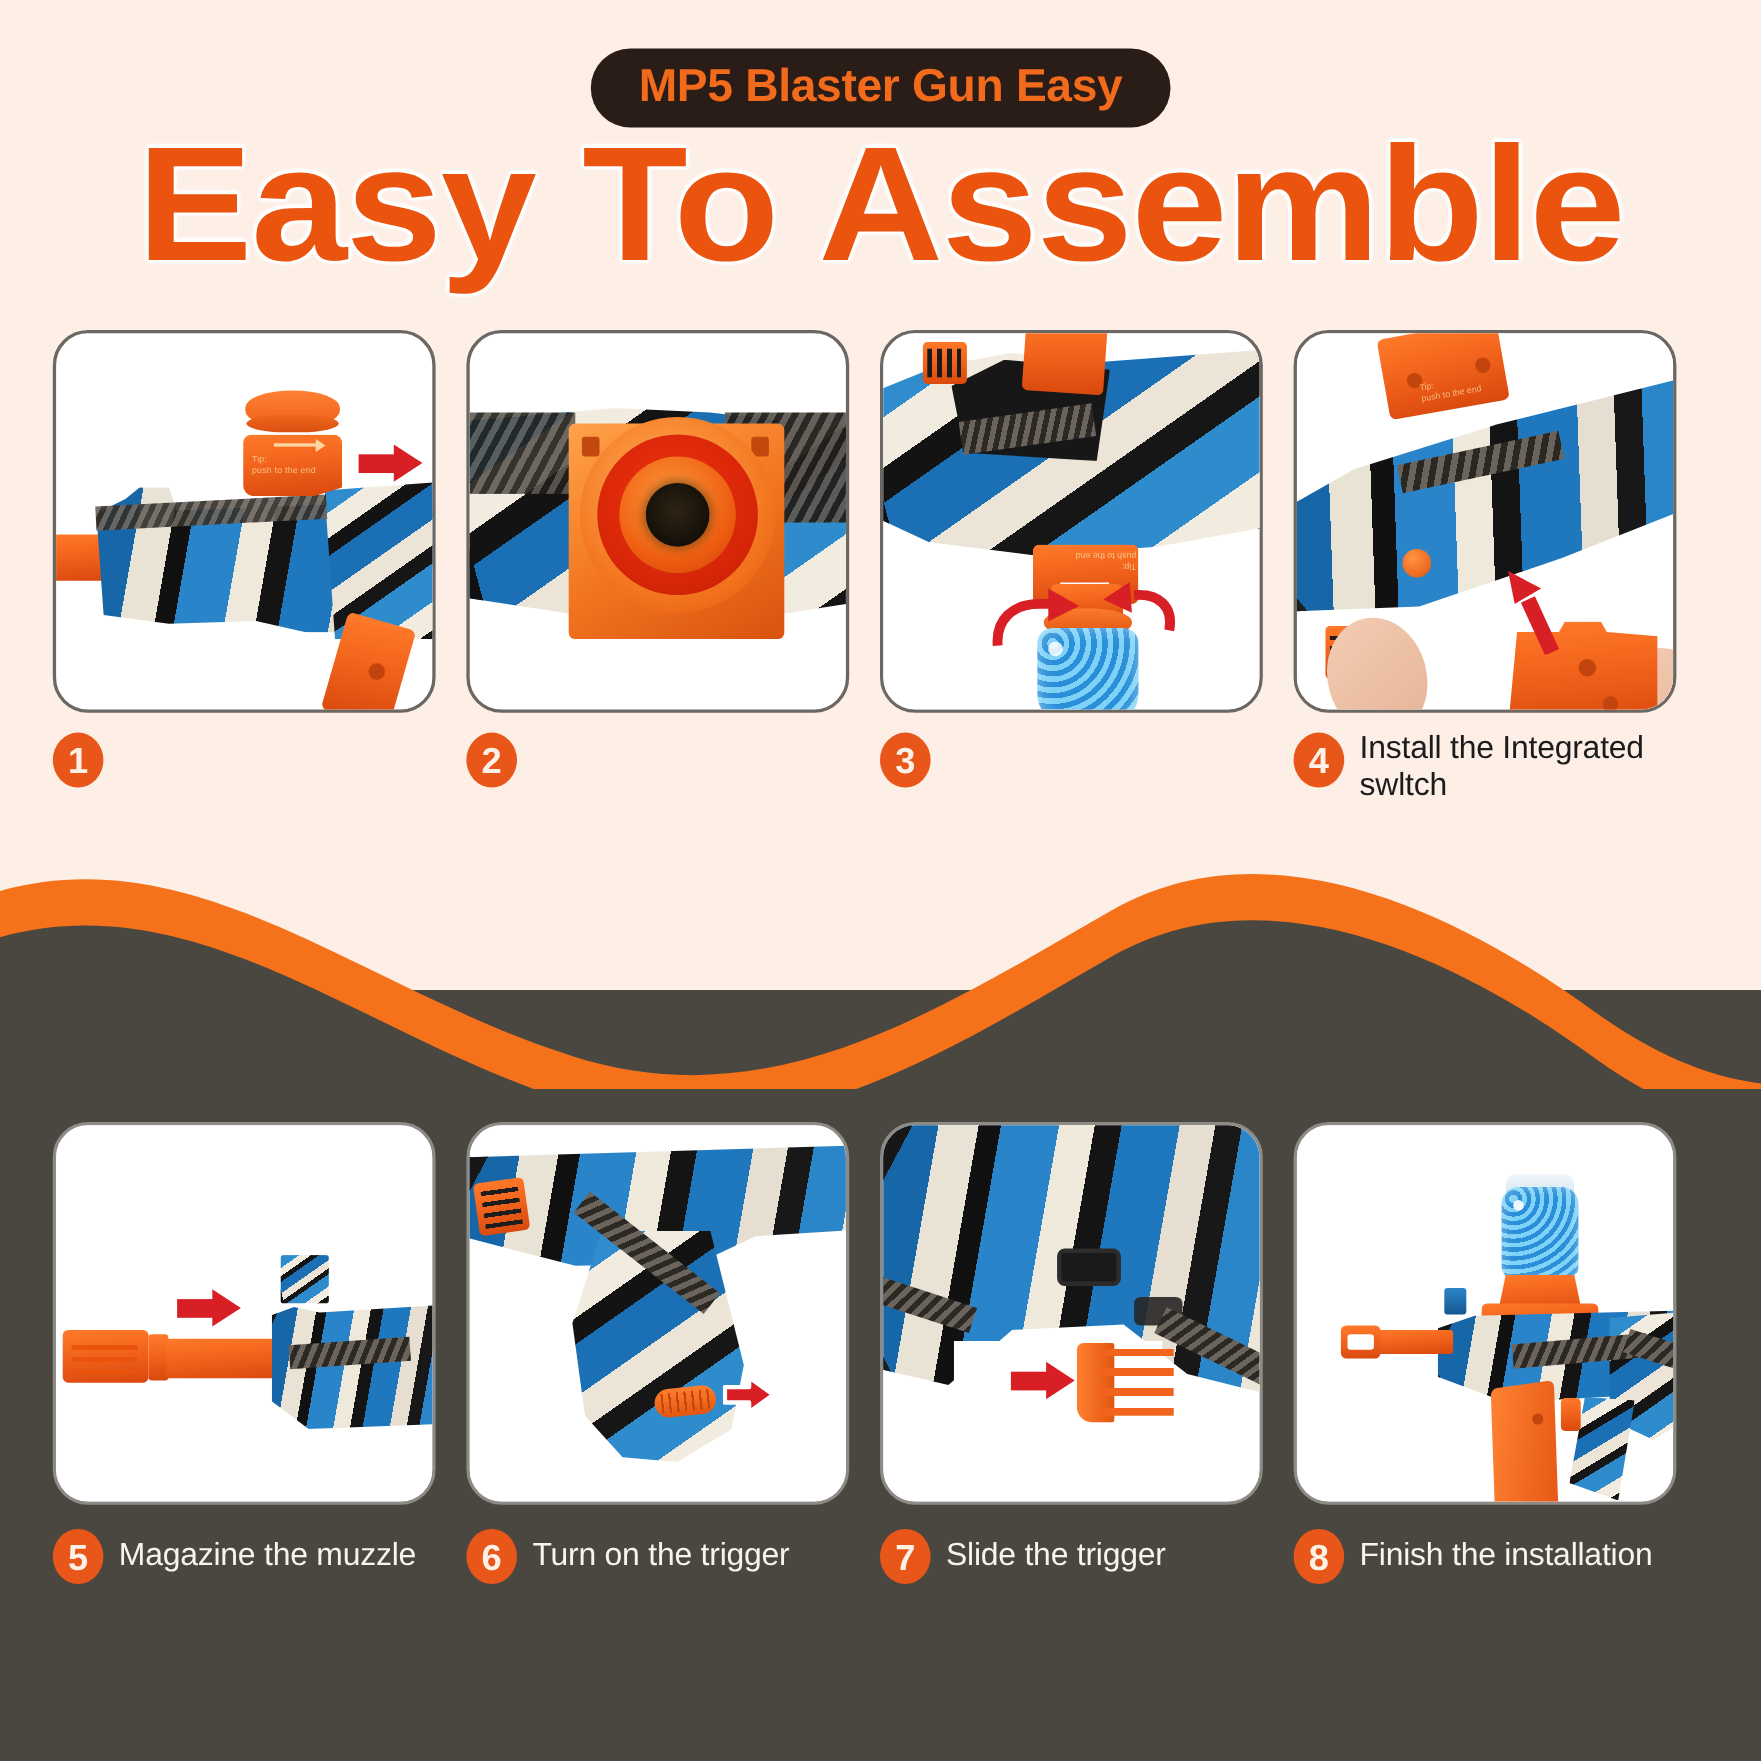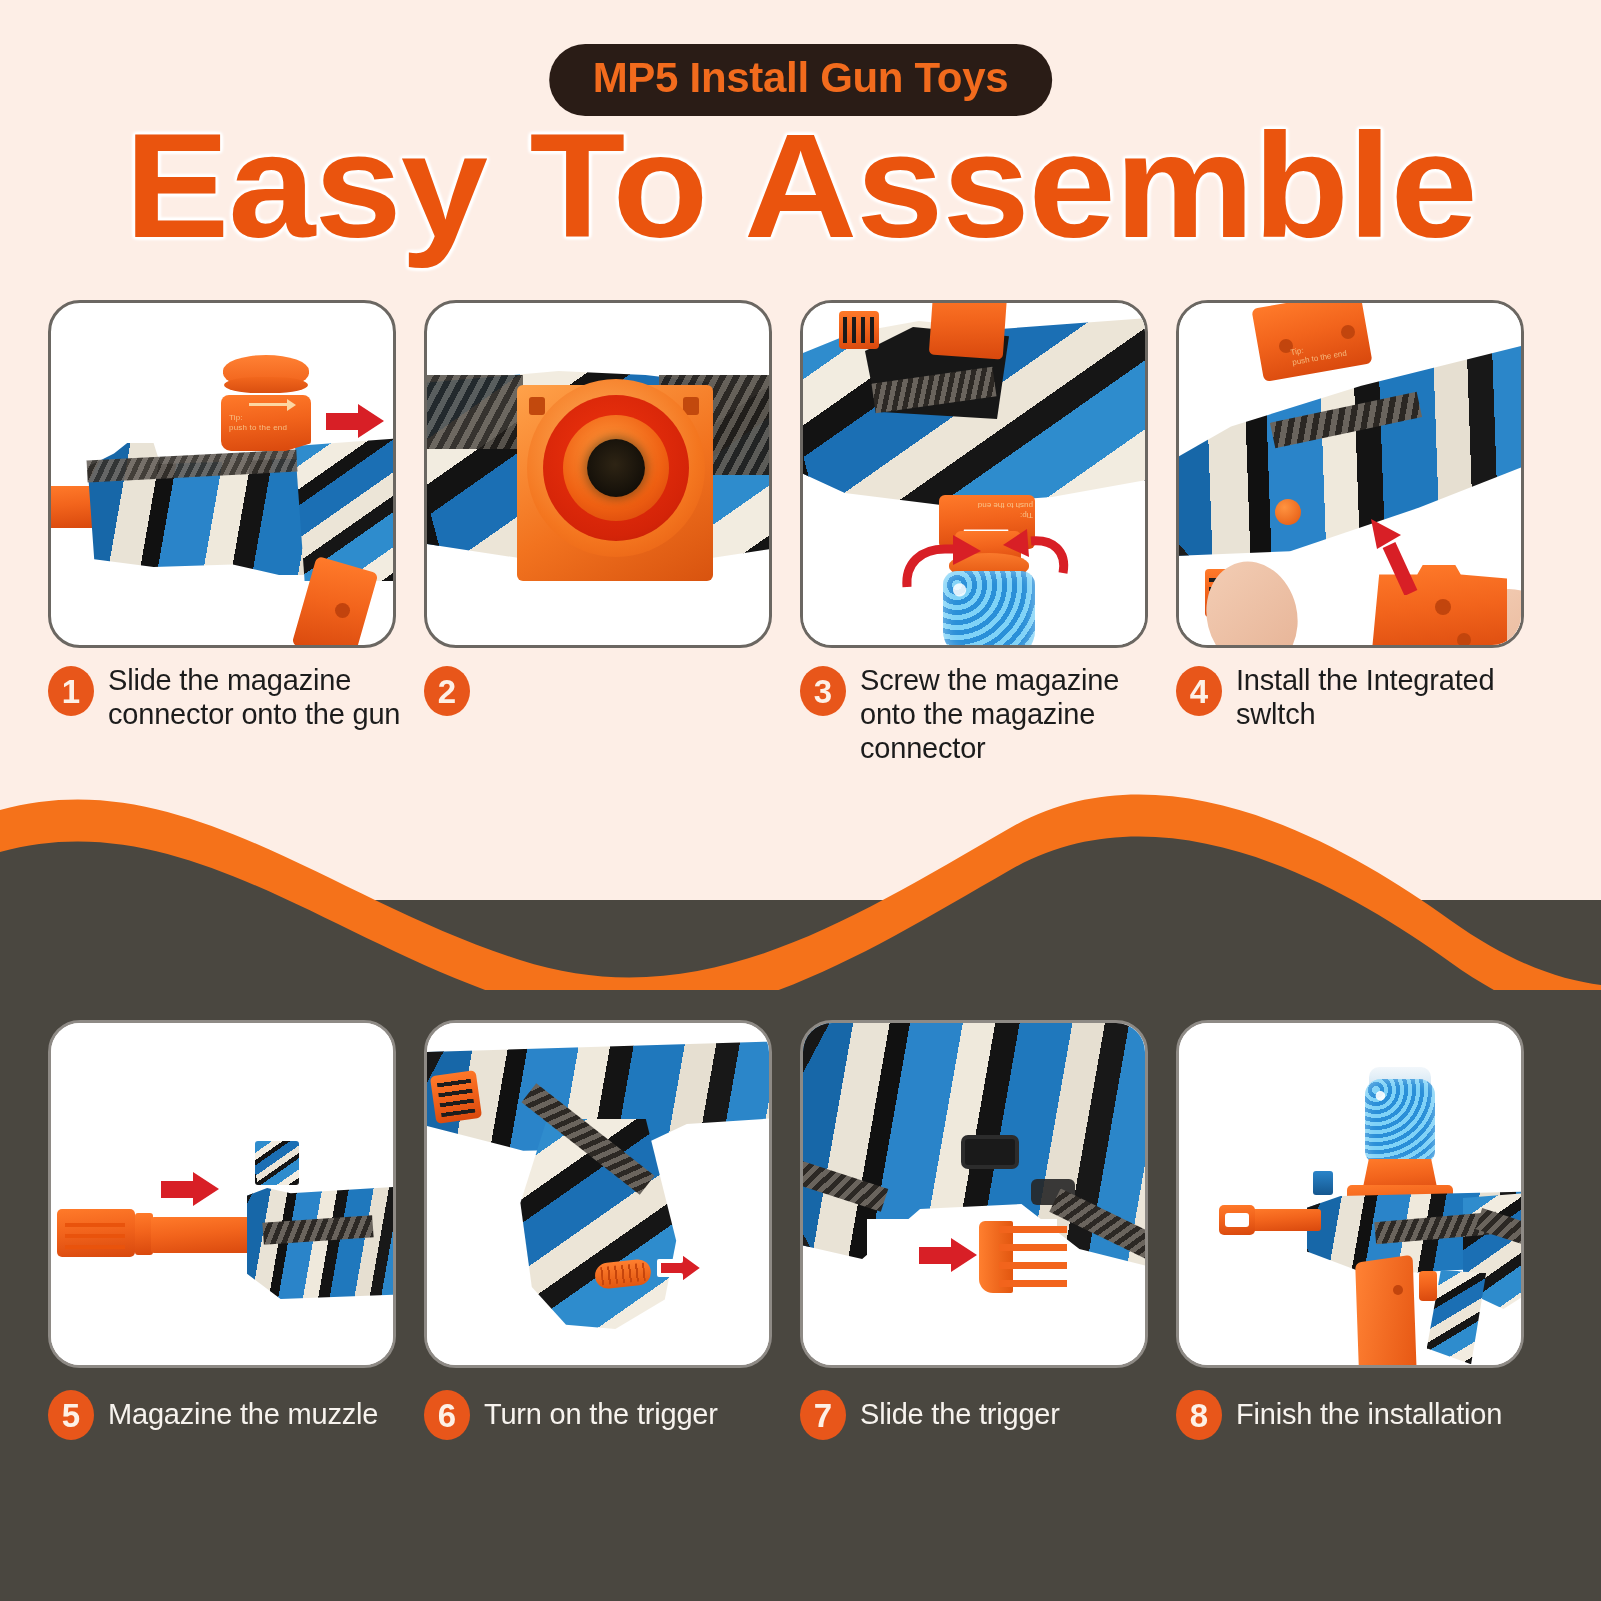--- a/index.html
+++ b/index.html
@@ -129,21 +129,21 @@
   .arrow-head  { position:absolute; width:0; height:0; }
 
   .hand { position:absolute; background:linear-gradient(150deg,#f3cdb4,#e6b396); border-radius:50%; }
 </style>
 </head>
 <body>
 
 <div id="top-section"></div>
 
 <div id="title-badge" style="z-index:6;">
-  <span id="title-badge-text">MP5 Install Gun Toys</span>
+  <span id="title-badge-text">MP5 Blaster Gun Easy</span>
 </div>
 
 <div id="headline" style="z-index:6;text-align:center;">
   <span id="headline-text">Easy To Assemble</span>
 </div>
 
 <div id="bottom-section"></div>
 
 <svg id="wave-divider" viewBox="0 0 1601 220" preserveAspectRatio="none">
   <path fill="#f5721a" d="M0,40 C180,-10 330,130 520,190 C700,248 850,150 1010,58
@@ -192,21 +192,20 @@
                     border-left:26px solid #d81f26;"></div>
 
         <div class="body-part orange-part" style="left:252px; top:260px; width:64px; height:92px; border-radius:6px;
                     transform:rotate(16deg);"></div>
         <div class="body-part" style="left:284px; top:300px; width:15px; height:15px; border-radius:50%;
                     background:#c2430d;"></div>
       </div>
     </div>
     <div class="caption-row">
       <div class="step-badge">1</div>
-      <div class="step-text">Slide the magazine connector onto the gun</div>
     </div>
   </div>
 
   <div class="step-col">
     <div class="photo-frame">
       <div class="scene">
 
         <div class="body-part camo2" style="left:-6px; top:68px; width:362px; height:200px;
                     clip-path:polygon(0 6%,38% 0,62% 2%,100% 10%,100% 88%,64% 98%,36% 96%,0 86%);"></div>
 
@@ -276,21 +275,20 @@
         <svg style="position:absolute; left:92px; top:222px; width:180px; height:80px;">
           <path d="M12,62 C10,38 26,24 50,24 L62,24" fill="none" stroke="#d81f26" stroke-width="9"></path>
           <polygon points="58,10 86,26 58,40" fill="#d81f26"></polygon>
           <path d="M168,48 C172,26 158,14 136,16" fill="none" stroke="#d81f26" stroke-width="9"></path>
           <polygon points="132,4 108,20 134,32" fill="#d81f26"></polygon>
         </svg>
       </div>
     </div>
     <div class="caption-row">
       <div class="step-badge">3</div>
-      <div class="step-text">Screw the magazine onto the magazine connector</div>
     </div>
   </div>
 
   <div class="step-col">
     <div class="photo-frame">
       <div class="scene" style="background:#fff;">
 
         <div class="body-part camo" style="left:-18px; top:78px; width:400px; height:160px; transform:rotate(-12deg);
                     clip-path:polygon(0 28%,20% 12%,54% 4%,100% 0,100% 70%,62% 86%,28% 96%,0 84%);"></div>
         <div class="body-part" style="left:92px; top:104px; width:150px; height:26px; transform:rotate(-12deg);

